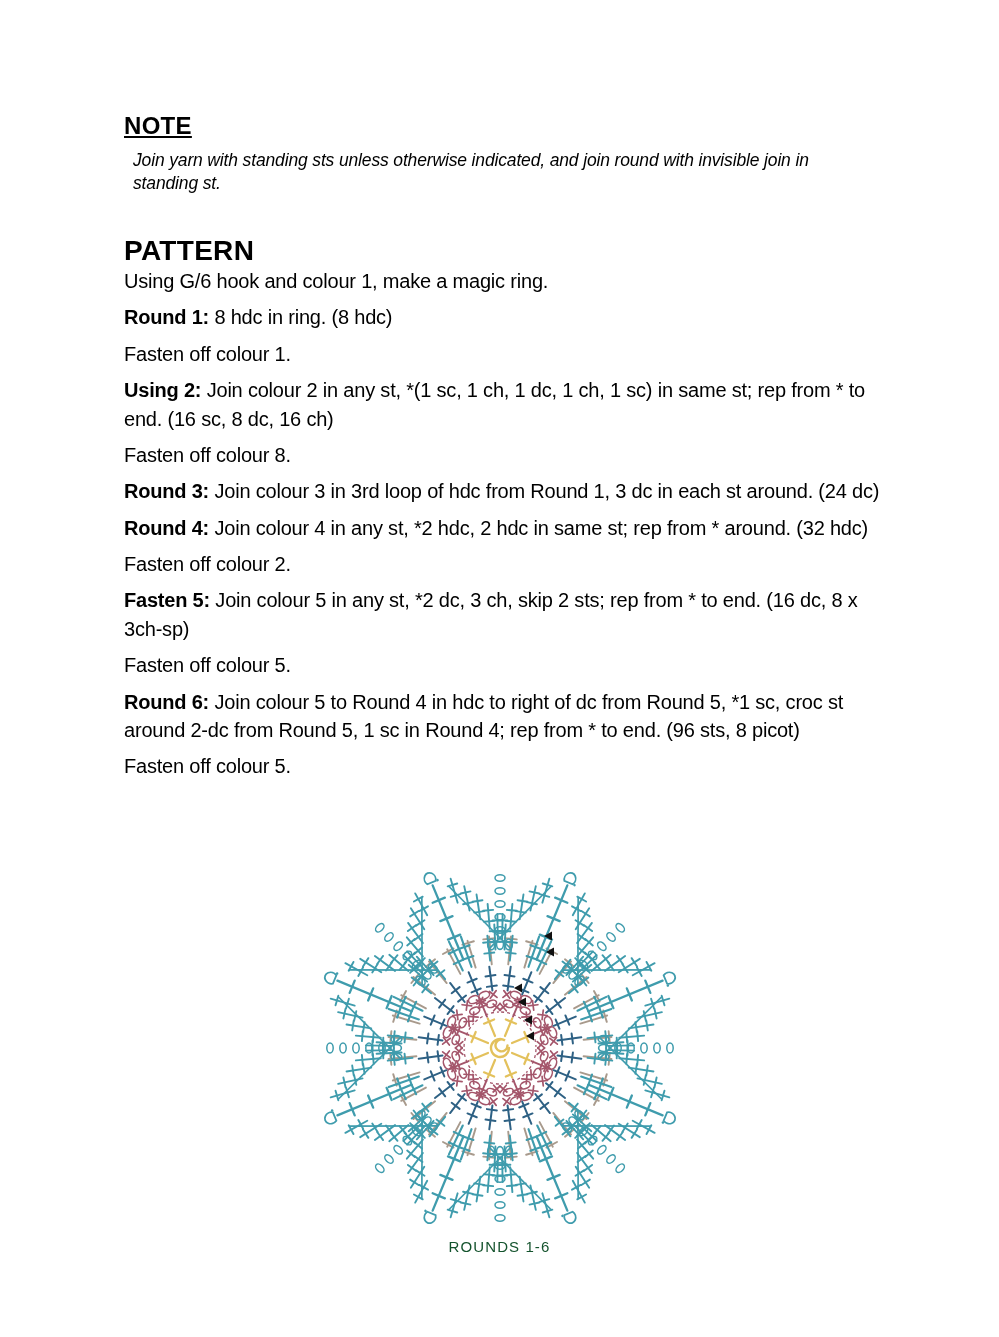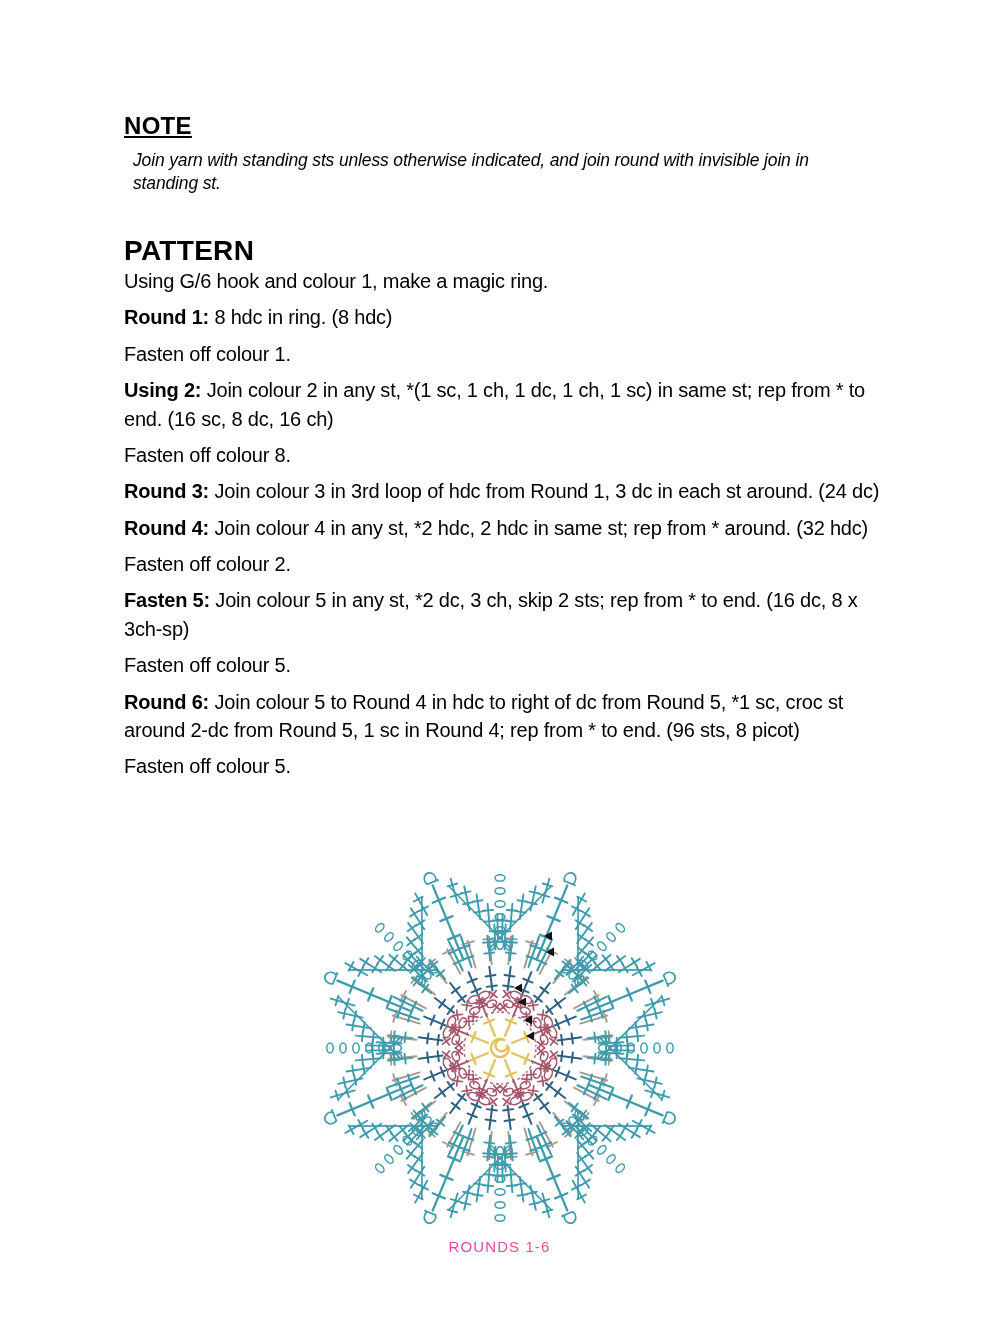--- a/index.html
+++ b/index.html
@@ -68,21 +68,21 @@
     width: 999px;
     text-align: center;
   }
   .diagram-wrap svg {
     display: block;
     margin: 0 auto;
   }
   .diagram-caption {
     font-size: 15px;
     letter-spacing: 1.1px;
-    color: #ec4899;
+    color: #14532d;
     margin-top: 4px;
     font-family: "Liberation Sans", sans-serif;
   }
 </style>
 </head>
 <body>
 
 <div class="page">
 
   <div class="content">

